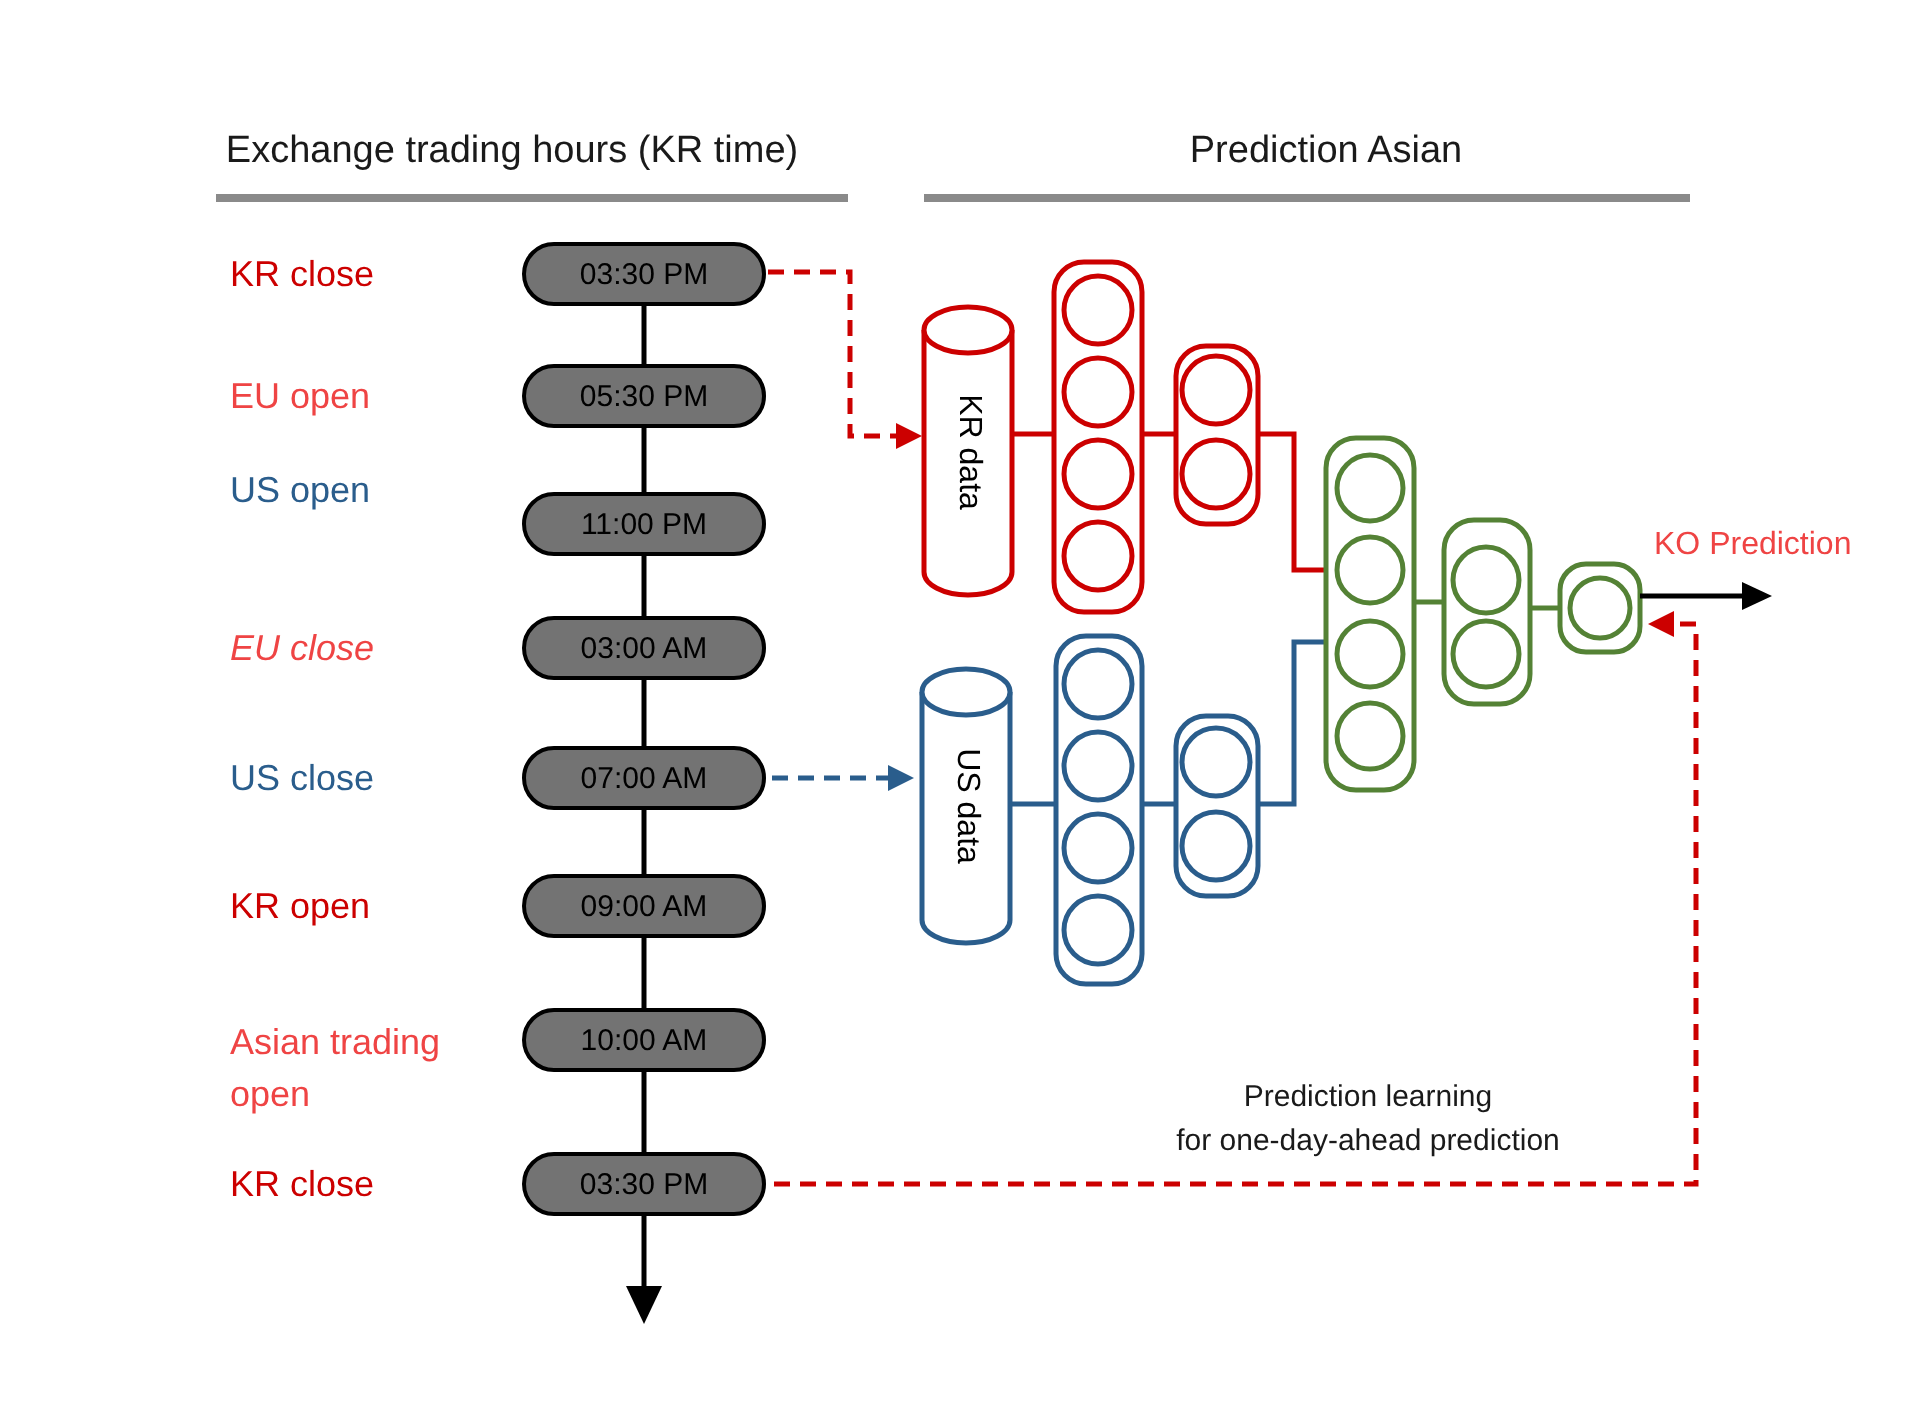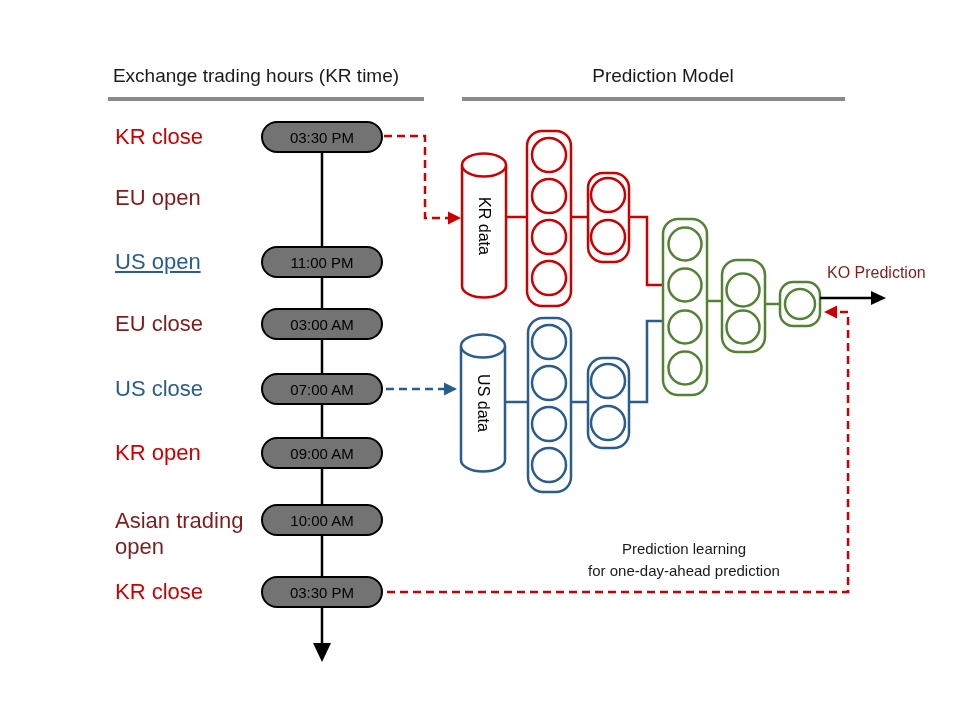--- a/index.html
+++ b/index.html
@@ -8,24 +8,24 @@
   .stage svg{position:absolute;left:0;top:0;}
   
   .sr{stroke:var(--red);stroke-width:2.5;}
   .sb{stroke:var(--blue);stroke-width:2.5;}
   .sg{stroke:var(--green);stroke-width:2.5;}
   .sk{stroke:#000;stroke-width:2.5;}
   .dash{stroke-dasharray:8 5;}
   
   .title{position:absolute;font-size:19px;white-space:nowrap;transform:translateX(-50%);}
   .rule{position:absolute;height:4px;background:var(--gray_underline);}
-  .evlabel{position:absolute;left:115px;font-size:22px;line-height:26px;}
+  .evlabel{position:absolute;left:115px;font-size:18px;line-height:26px;}
   .c-red{color:var(--red);}
   .c-blue{color:var(--blue);}
-  .c-black{color:#7f1d1d;}
+  .c-black{color:#ef4444;}
   .pill{position:absolute;left:261px;width:118px;height:28px;border:2px solid #000;
         border-radius:16px;background:#737373;display:flex;align-items:center;
         justify-content:center;font-size:15px;color:#000;}
   .cyl-label{position:absolute;font-size:16px;white-space:nowrap;color:#000;
              transform:translate(-50%,-50%) rotate(90deg);}
   .out-label{position:absolute;font-size:16px;white-space:nowrap;}
   .annotation{position:absolute;left:534px;top:538px;width:300px;text-align:center;
               font-size:15px;line-height:22px;}
 </style>
 </head>
@@ -129,34 +129,35 @@
       <circle class="sg" fill="none" cx="800" cy="304" r="15"></circle>
     </g>
 
     <g>
       <line class="sk" x1="820" y1="298" x2="872" y2="298"></line>
       <polygon points="886,298 871,291 871,305" fill="#000"></polygon>
     </g>
   </svg>
 
   <div class="title" style="left:256px;top:65px;">Exchange trading hours (KR time)</div>
-  <div class="title" style="left:663px;top:65px;">Prediction Model</div>
+  <div class="title" style="left:663px;top:65px;">Prediction Asian</div>
   <div class="rule" style="left:108px;top:97px;width:316px;"></div>
   <div class="rule" style="left:462px;top:97px;width:383px;"></div>
 
   <div class="evlabel c-red" style="top:124px;">KR close</div>
   <div class="evlabel c-black" style="top:185px;">EU open</div>
-  <div class="evlabel c-blue" style="top:249px;text-decoration:underline;">US open</div>
-  <div class="evlabel c-black" style="top:311px;">EU close</div>
+  <div class="evlabel c-blue" style="top:232px;">US open</div>
+  <div class="evlabel c-black" style="top:311px;font-style:italic;">EU close</div>
   <div class="evlabel c-blue" style="top:376px;">US close</div>
   <div class="evlabel c-red" style="top:440px;">KR open</div>
   <div class="evlabel c-black" style="top:508px;width:150px;">Asian trading open</div>
   <div class="evlabel c-red" style="top:579px;">KR close</div>
 
   <div class="pill" style="top:121px;">03:30 PM</div>
+  <div class="pill" style="top:182px;">05:30 PM</div>
   <div class="pill" style="top:246px;">11:00 PM</div>
   <div class="pill" style="top:308px;">03:00 AM</div>
   <div class="pill" style="top:373px;">07:00 AM</div>
   <div class="pill" style="top:437px;">09:00 AM</div>
   <div class="pill" style="top:504px;">10:00 AM</div>
   <div class="pill" style="top:576px;">03:30 PM</div>
 
   <div class="cyl-label" style="left:484px;top:226px;">KR data</div>
   <div class="cyl-label" style="left:483px;top:403px;">US data</div>
 

